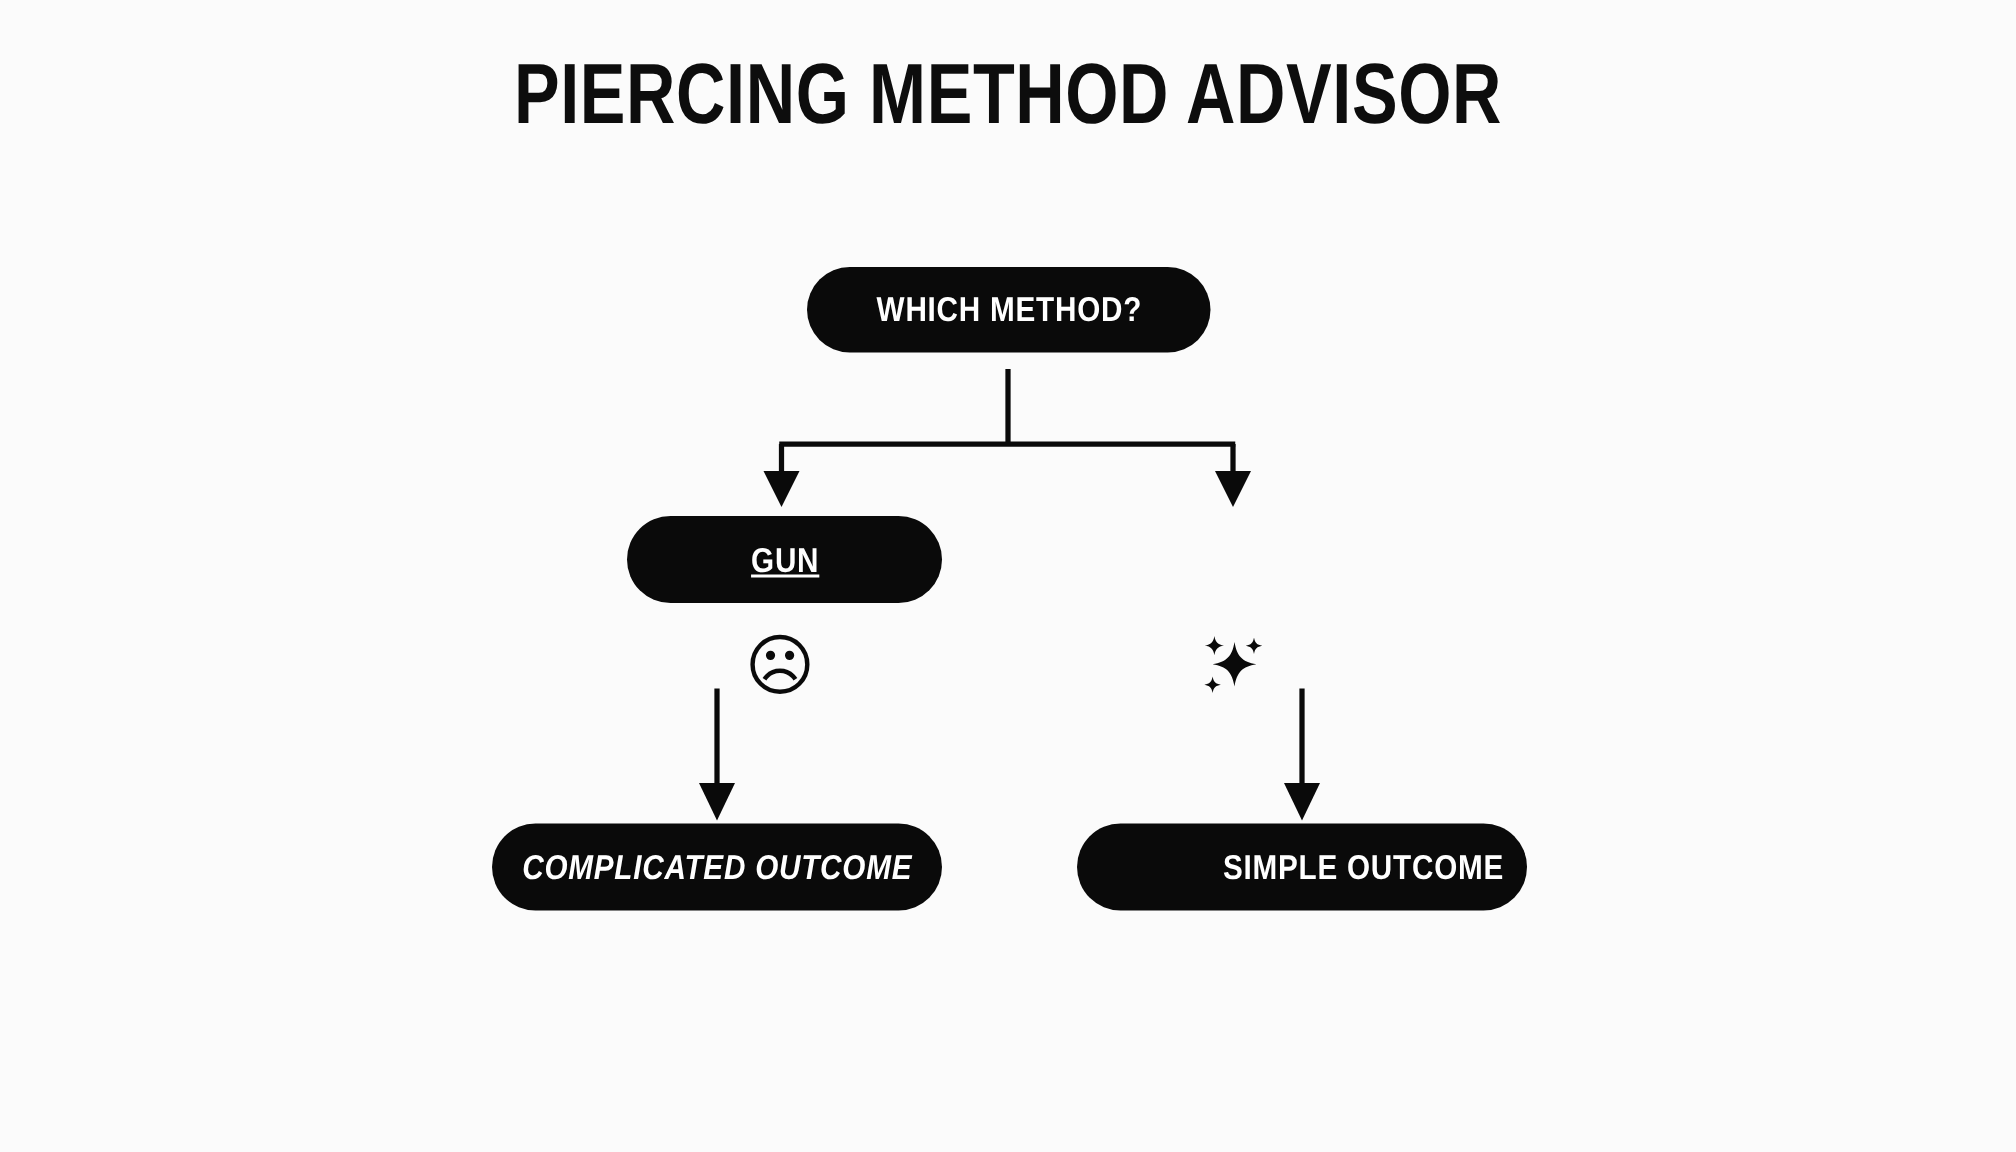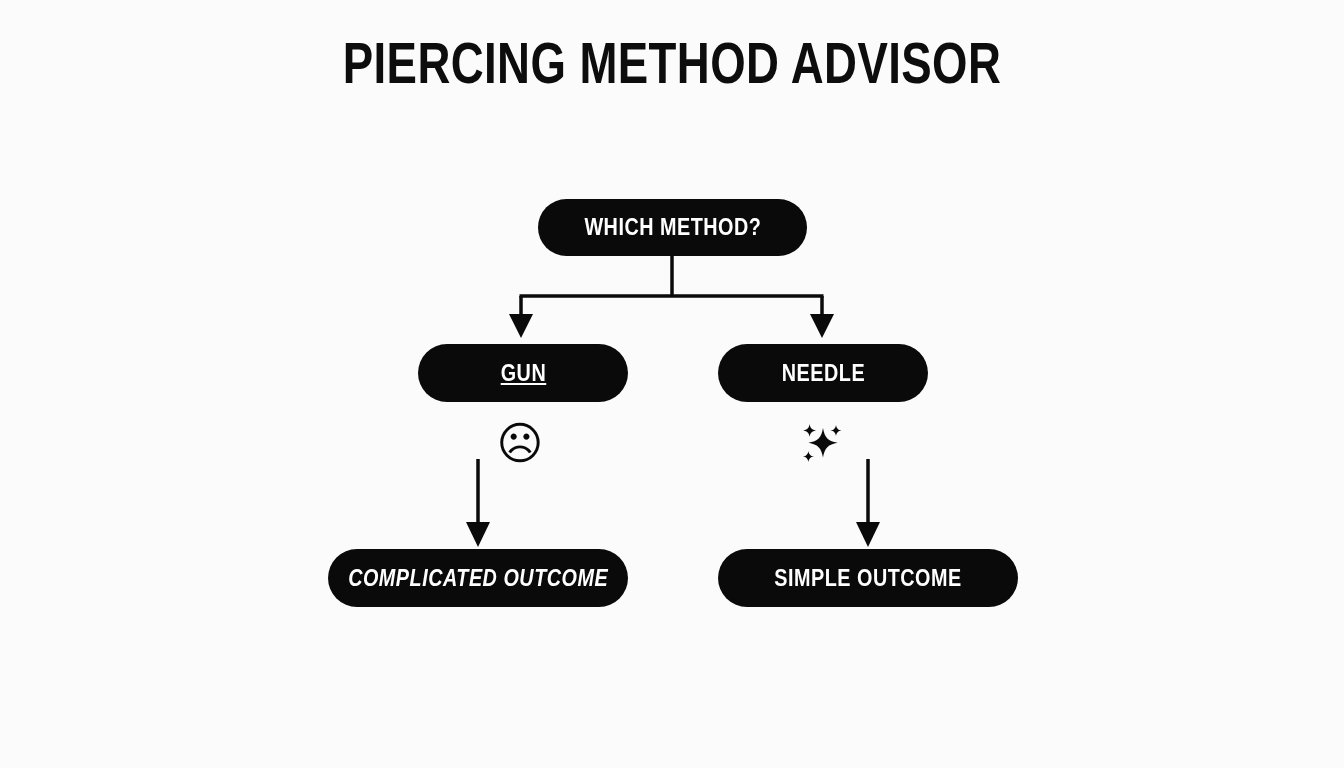--- a/index.html
+++ b/index.html
@@ -53,25 +53,25 @@
     font-family: "Liberation Sans Narrow", "Liberation Sans", sans-serif;
     font-weight: 700;
     font-size: 23px;
     line-height: 23px;
     letter-spacing: 0.6px;
     color: #ffffff;
     white-space: nowrap;
     transform: scaleX(0.86);
   }
 
-  #node-root   { left: 538px; top: 199px; width: 269px; height: 57px; }
+  #node-root   { left: 538px; top: 178px; width: 269px; height: 57px; }
   #node-gun    { left: 418px; top: 344px; width: 210px; height: 58px; text-decoration: underline; }
   #node-needle { left: 718px; top: 344px; width: 210px; height: 58px; }
   #node-complicated { left: 328px; top: 549px; width: 300px; height: 58px; font-style: italic; }
-  #node-simple      { left: 718px; top: 549px; width: 300px; height: 58px; }
+  #node-simple      { left: 718px; top: 549px; width: 300px; height: 58px; justify-content: flex-end; }
 
   
   .connector-layer {
     position: absolute;
     left: 0;
     top: 0;
     width: 1344px;
     height: 768px;
     pointer-events: none;
   }
@@ -115,23 +115,20 @@
   </svg>
 
   <div id="node-root" class="node">
     <span class="node-label">WHICH METHOD?</span>
   </div>
 
   <div id="node-gun" class="node">
     <span class="node-label">GUN</span>
   </div>
 
-  <div id="node-needle" class="node">
-    <span class="node-label">NEEDLE</span>
-  </div>
 
   <div id="icon-sad" class="emoji-icon">☹</div>
 
   <div id="icon-sparkles" class="emoji-icon">
     <svg width="48" height="48" viewBox="0 0 48 48" xmlns="http://www.w3.org/2000/svg">
       <path fill="#0a0a0a" d="M26 8 C27.6 17.6 31.2 21.2 40.6 22.8 C31.2 24.4 27.6 28 26 37.6 C24.4 28 20.8 24.4 11.4 22.8 C20.8 21.2 24.4 17.6 26 8 Z"></path>
       <path fill="#0a0a0a" d="M12.6 4 C13.3 8.1 14.9 9.7 19 10.4 C14.9 11.1 13.3 12.7 12.6 16.8 C11.9 12.7 10.3 11.1 6.2 10.4 C10.3 9.7 11.9 8.1 12.6 4 Z"></path>
       <path fill="#0a0a0a" d="M39 5 C39.6 8.5 41 9.9 44.5 10.5 C41 11.1 39.6 12.5 39 16 C38.4 12.5 37 11.1 33.5 10.5 C37 9.9 38.4 8.5 39 5 Z"></path>
       <path fill="#0a0a0a" d="M11.4 31 C12 34.5 13.4 35.9 16.9 36.5 C13.4 37.1 12 38.5 11.4 42 C10.8 38.5 9.4 37.1 5.9 36.5 C9.4 35.9 10.8 34.5 11.4 31 Z"></path>
     </svg>

